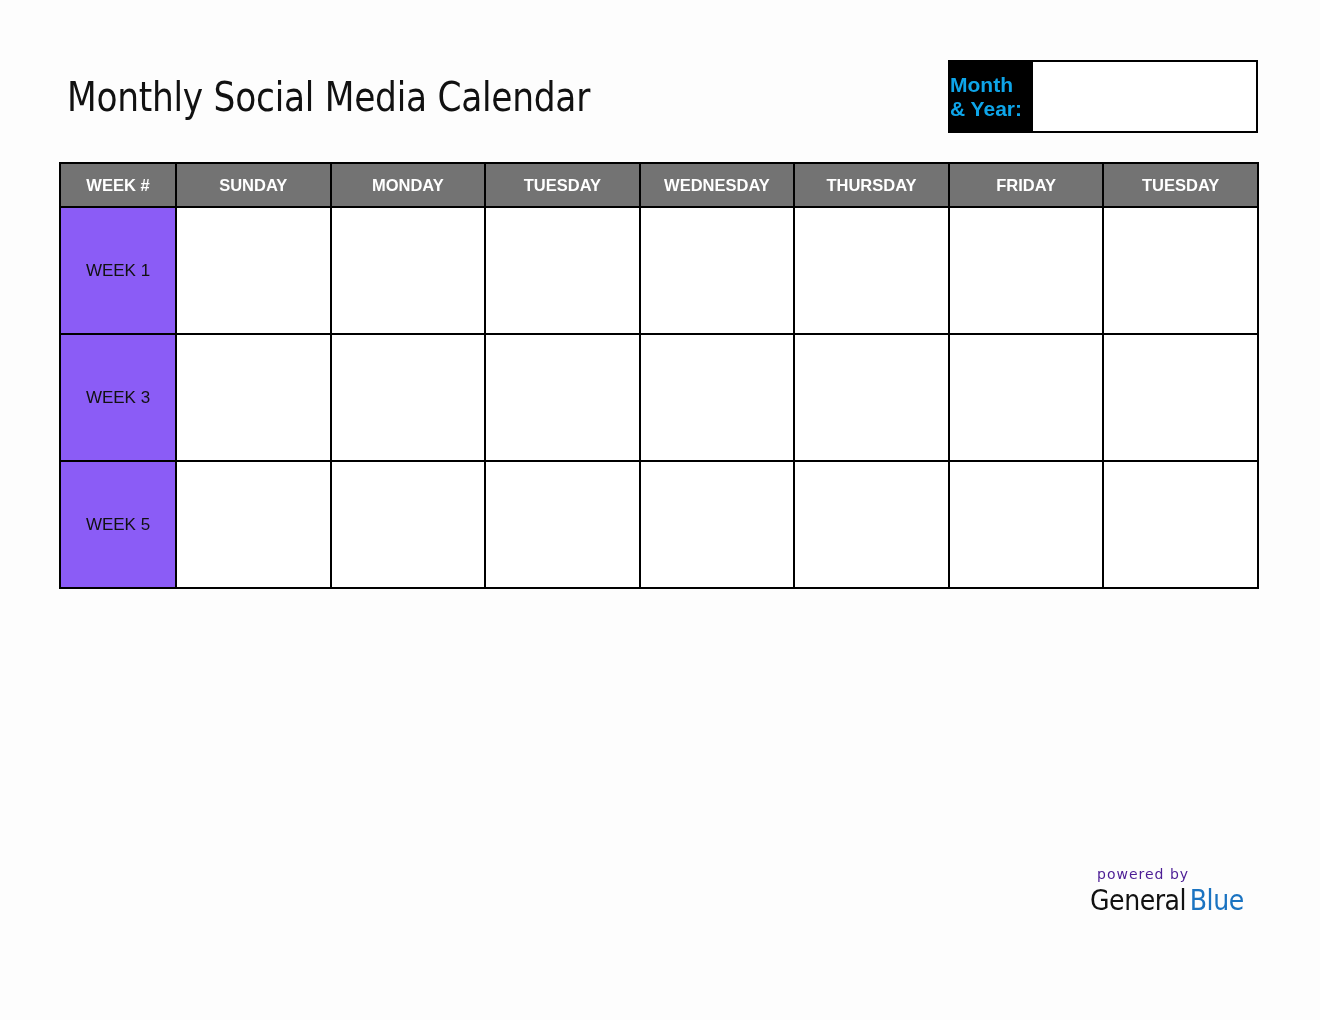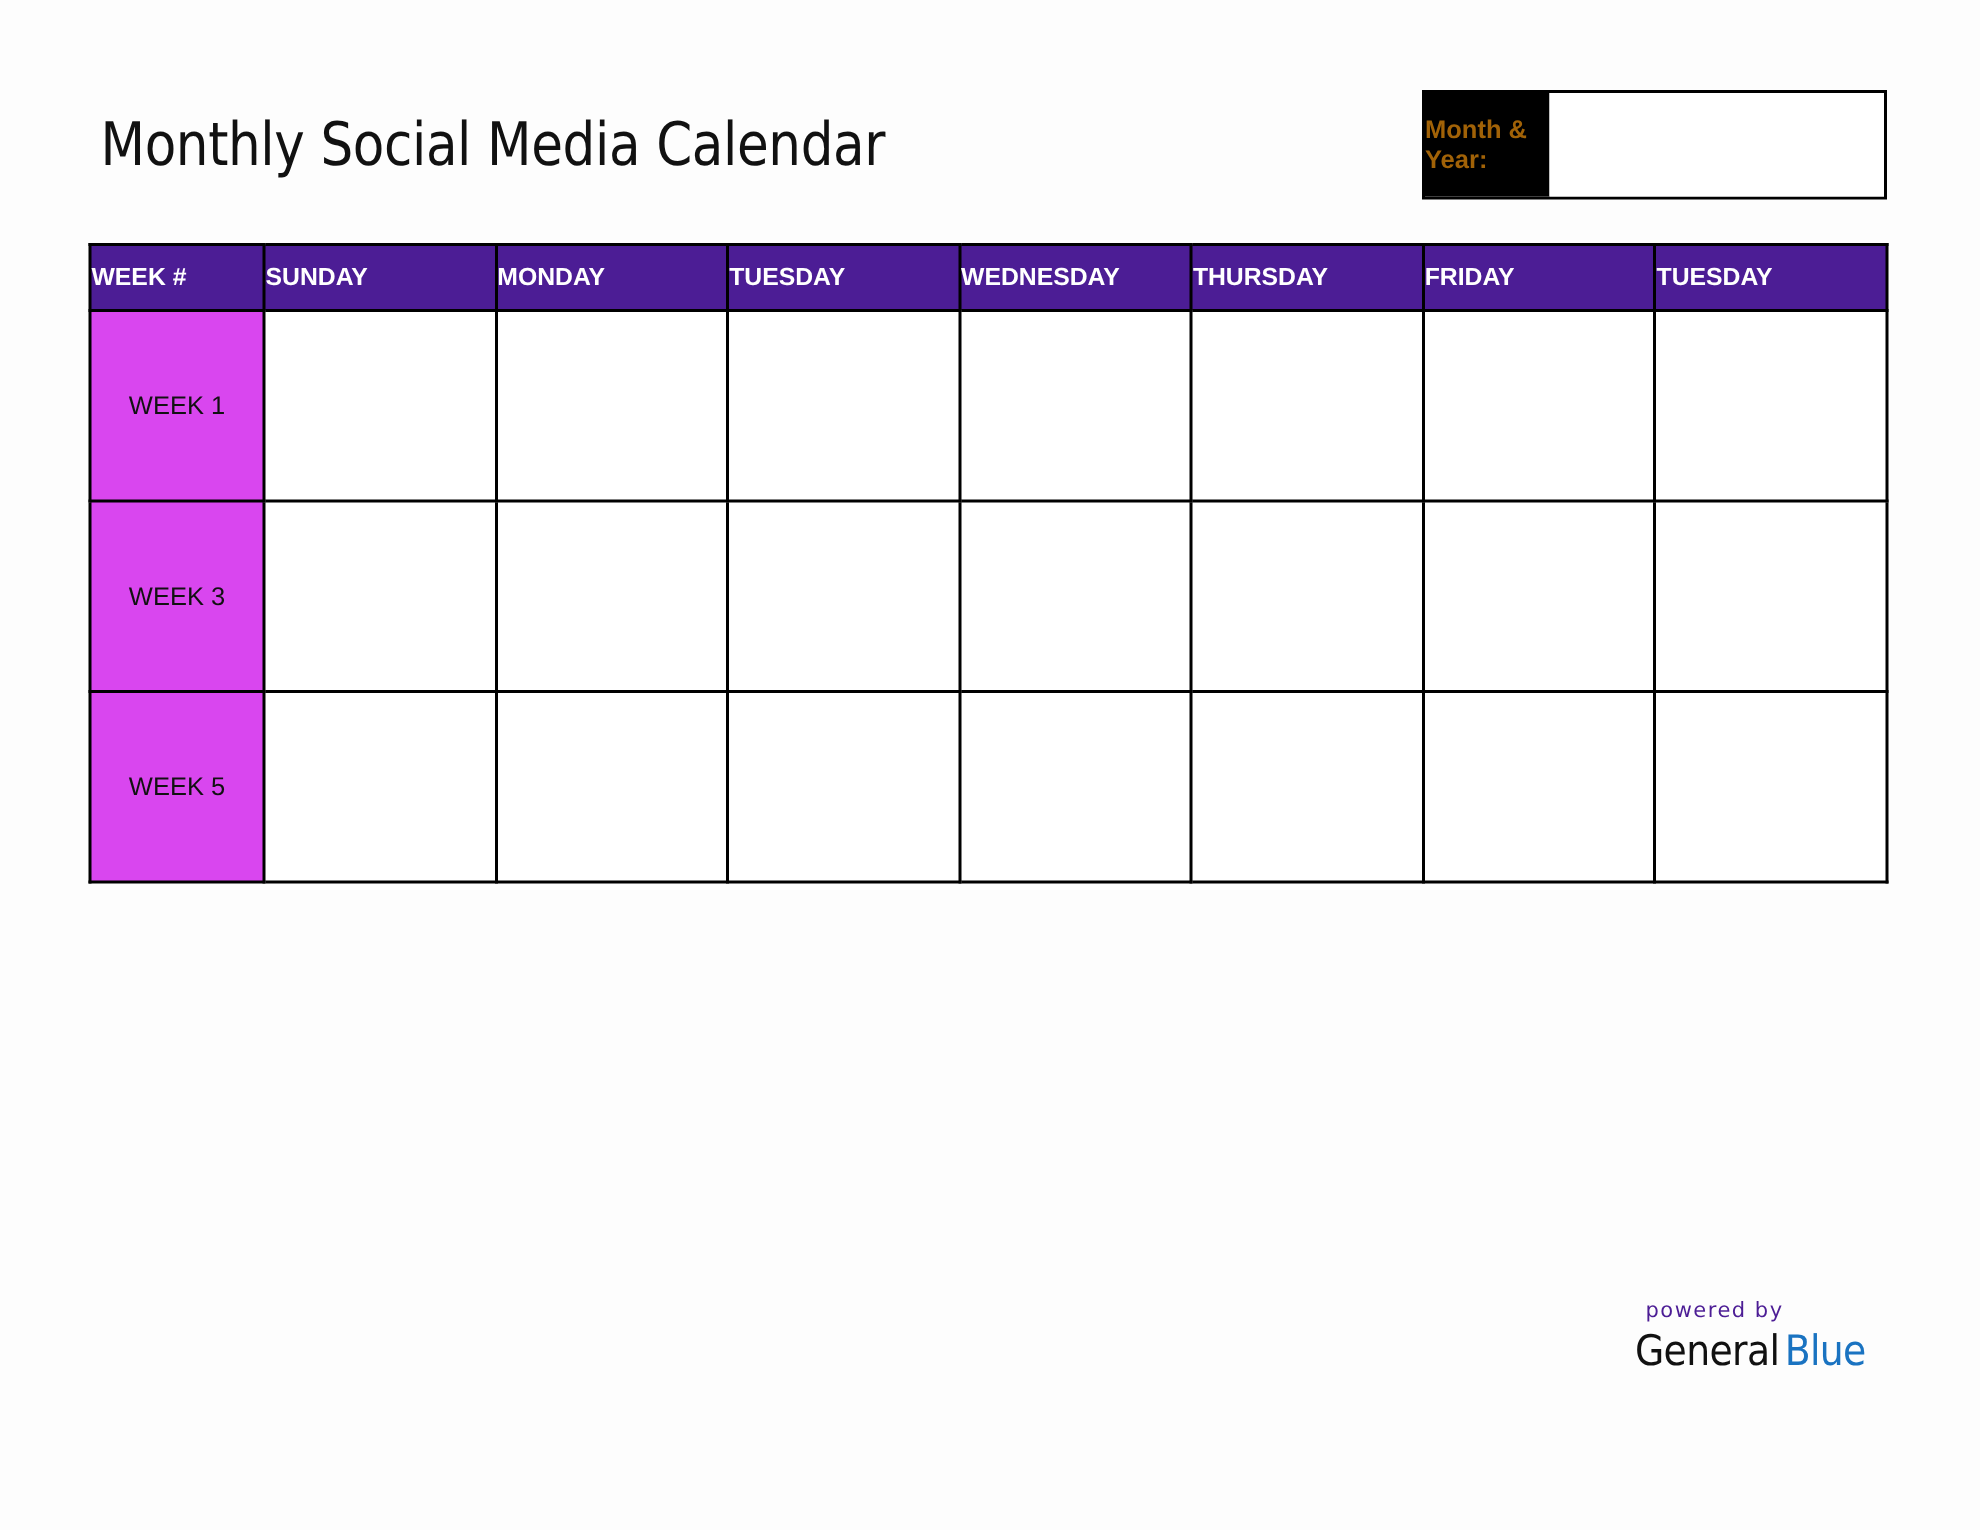--- a/index.html
+++ b/index.html
@@ -1,24 +1,24 @@
 <!DOCTYPE html>
 <html><head>
 <meta charset="utf-8">
 <style>
   html, body { margin:0; padding:0; background:#fdfdfd; }
   body { width:1320px; height:1020px; position:relative; font-family:"Liberation Sans", sans-serif; color:#111; overflow:hidden; }
   .title { position:absolute; left:67px; top:74px; font-size:40px; font-weight:normal; color:#111; letter-spacing:-0.3px; font-family:"DejaVu Sans", sans-serif; transform:scaleX(0.86); transform-origin:left center; }
   .my-box { position:absolute; left:948px; top:60px; width:310px; height:73px; border:2px solid #000; box-sizing:border-box; display:flex; }
-  .my-label { width:156px; background:#000; color:#a16207; font-weight:bold; font-size:17px; display:flex; align-items:center; justify-content:center; }
+  .my-label { width:156px; background:#000; color:#0ea5e9; font-weight:bold; font-size:21px; display:flex; align-items:center; justify-content:center; }
   .my-input { flex:1; background:#fff; border:none; outline:none; font-size:16px; padding:0 8px; }
   table.cal { position:absolute; left:59px; top:162px; width:1200px; border-collapse:collapse; table-layout:fixed; }
-  table.cal th { background:#4c1d95; color:#fff; font-weight:bold; font-size:16.5px; height:42px; padding:0; text-align:left; border:2px solid #000; }
+  table.cal th { background:#737373; color:#fff; font-weight:bold; font-size:16.5px; height:42px; padding:0; text-align:center; border:2px solid #000; }
   table.cal td { border:2px solid #000; height:125px; padding:0; background:#fff; }
-  table.cal td.wk { background:#d946ef; text-align:center; font-size:17px; color:#111; }
+  table.cal td.wk { background:#8b5cf6; text-align:center; font-size:17px; color:#111; }
   .col-wk { width:116px; }
   .powered { position:absolute; left:1097px; top:866px; font-size:14px; color:#4c1d95; letter-spacing:1px; font-family:"DejaVu Sans", sans-serif; }
   .brand { position:absolute; left:1090px; top:884px; font-size:28px; font-family:"DejaVu Sans", sans-serif; transform:scaleX(0.9); transform-origin:left center; letter-spacing:-0.5px; }
   .brand .g { color:#111; }
   .brand .b { color:#1a73c1; margin-left:4px; }
 </style>
 </head>
 <body>
 
 <div class="title">Monthly Social Media Calendar</div>

